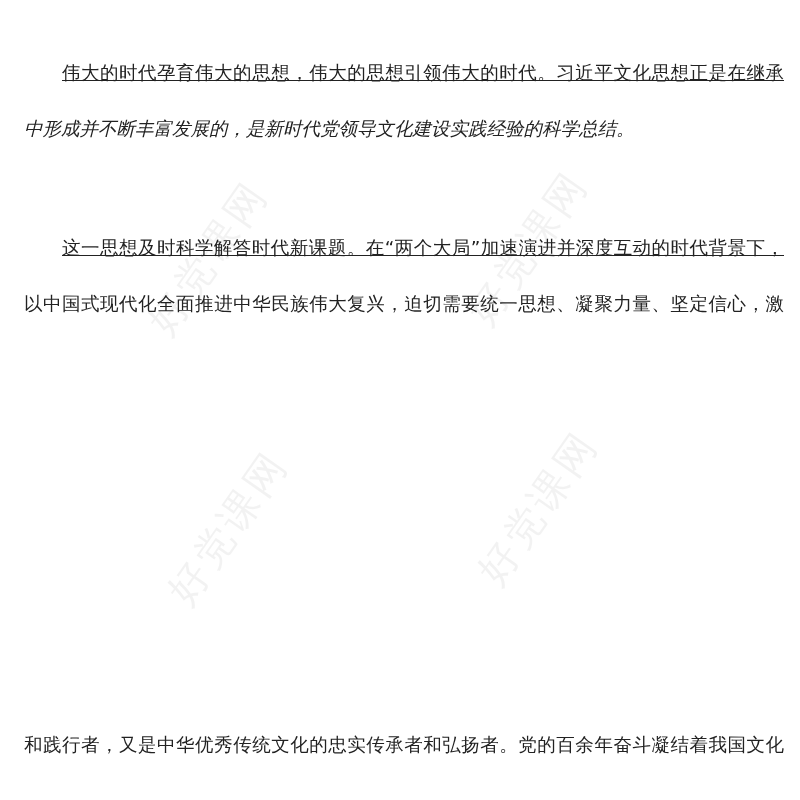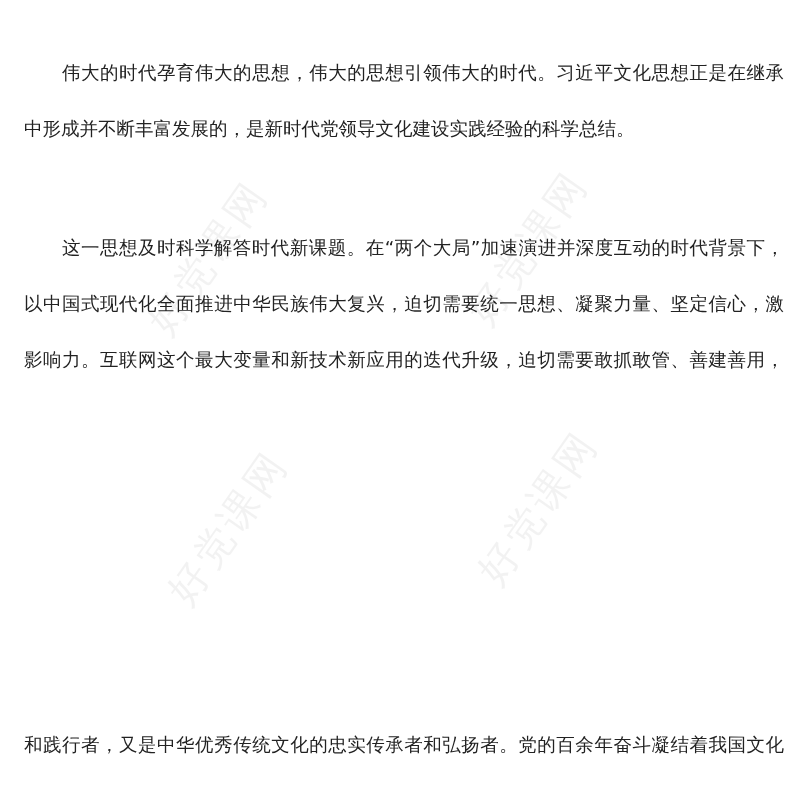--- a/index.html
+++ b/index.html
@@ -33,22 +33,22 @@
       margin: 0;
       word-break: break-all;
     }
     .para .ln {
       display: block;
       white-space: nowrap;
       text-indent: 0;
       text-align-last: justify;
       text-align: justify;
     }
-    .para .ln.first { padding-left: 38px; }
-    .para .ln.last { text-align-last: left; }
+    .para .ln.first { padding-left: 38px; text-decoration: underline; }
+    .para .ln.last { text-align-last: left; font-style: italic; }
     #p1 { top: 45px; }
     #p2 { top: 220px; }
     #p3 { top: 717px; }
     .wm {
       position: absolute;
       font-size: 40px;
       color: rgba(0,0,0,0.05);
       transform: rotate(-55deg);
       transform-origin: center;
       white-space: nowrap;
@@ -61,21 +61,20 @@
 
 <div class="page">
   <div class="para" id="p1">
     <span class="ln first">伟大的时代孕育伟大的思想，伟大的思想引领伟大的时代。习近平文化思想正是在继承</span>
     <span class="ln last">中形成并不断丰富发展的，是新时代党领导文化建设实践经验的科学总结。</span>
   </div>
 
   <div class="para" id="p2">
     <span class="ln first">这一思想及时科学解答时代新课题。在“两个大局”加速演进并深度互动的时代背景下，</span>
     <span class="ln">以中国式现代化全面推进中华民族伟大复兴，迫切需要统一思想、凝聚力量、坚定信心，激</span>
-    <span class="ln">影响力。互联网这个最大变量和新技术新应用的迭代升级，迫切需要敢抓敢管、善建善用，</span>
   </div>
 
   <div class="para" id="p3">
     <span class="ln">和践行者，又是中华优秀传统文化的忠实传承者和弘扬者。党的百余年奋斗凝结着我国文化</span>
   </div>
 </div>
 
 <div class="wm" style="left:120px; top:230px;">好党课网</div>
 <div class="wm" style="left:440px; top:220px;">好党课网</div>
 <div class="wm" style="left:140px; top:500px;">好党课网</div>

